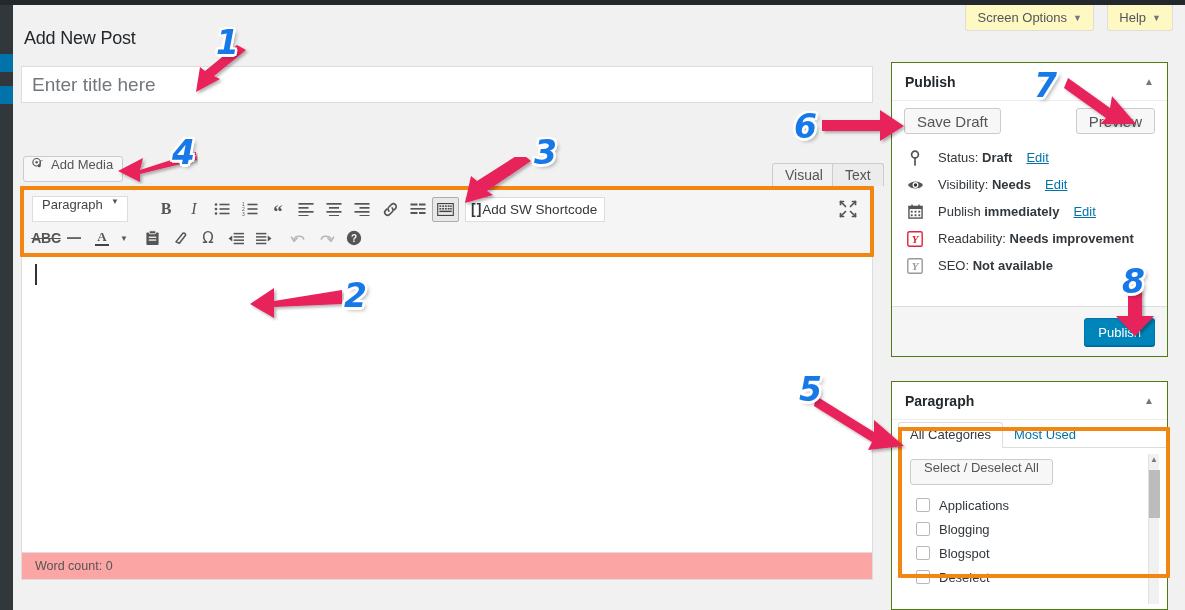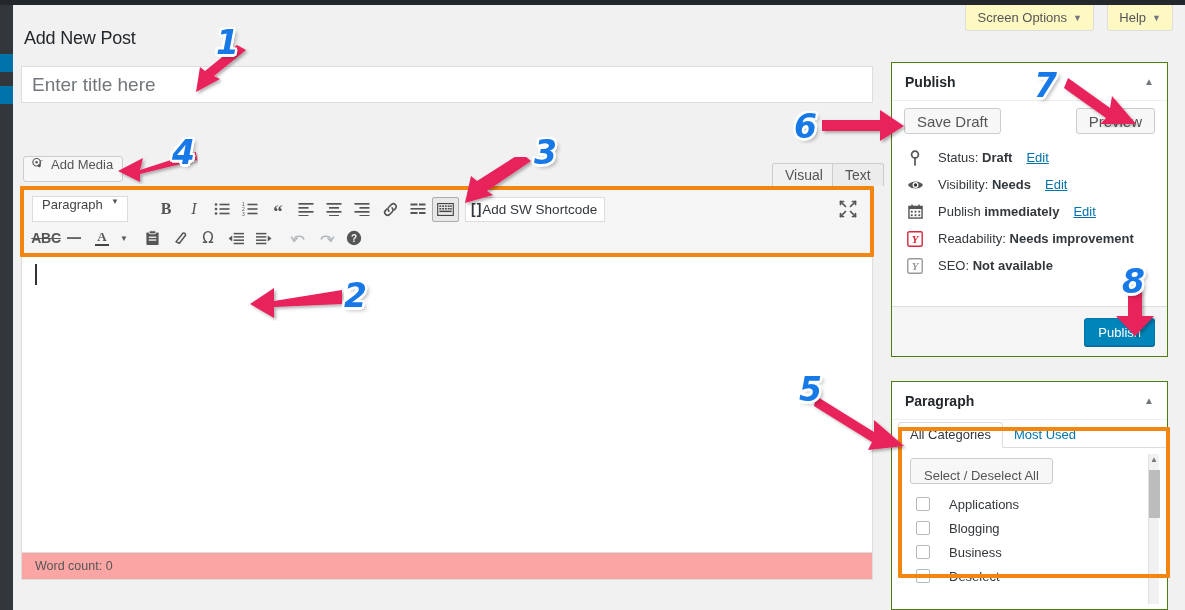--- a/index.html
+++ b/index.html
@@ -206,24 +206,24 @@
     font-size: 13px; padding: 4px 11px 5px 11px; cursor: pointer;
     color: #0073aa;
   }
   .cat-tab.active {
     background: #fff; border: 1px solid #ddd; border-bottom: 1px solid #fff;
     color: #32373c; margin-bottom: -1px; border-radius: 3px 3px 0 0;
   }
   .cat-body { position: relative; padding: 10px 0 0 18px; height: 160px; }
   .select-all {
     height: 26px; background: #f7f7f7; border: 1px solid #ccc; border-radius: 3px;
-    font-size: 13px; color: #555; display: inline-flex; align-items: flex-end;
+    font-size: 13px; color: #555; display: inline-flex; align-items: flex-start;
     padding: 0 13px; cursor: pointer; margin-bottom: 8px;
   }
-  .cat-item { display: flex; align-items: center; gap: 19px; height: 24px; padding-left: 6px; }
+  .cat-item { display: flex; align-items: center; gap: 9px; height: 24px; padding-left: 6px; }
   .cat-box {
     width: 14px; height: 14px; background: #fff; border: 1px solid #b4b9be;
     border-radius: 2px; flex: none; cursor: pointer;
   }
   .cat-label { font-size: 13px; color: #32373c; }
   .cat-scroll {
     position: absolute; right: 8px; top: 6px; width: 11px; height: 150px;
     background: #f1f1f1; border-left: 1px solid #e1e1e1;
   }
   .cat-thumb { position: absolute; left: 0; top: 16px; width: 11px; height: 48px; background: #bcbcbc; }
@@ -596,21 +596,21 @@
       <div class="cat-item">
         <span class="cat-box"></span>
         <span class="cat-label">Applications</span>
       </div>
       <div class="cat-item">
         <span class="cat-box"></span>
         <span class="cat-label">Blogging</span>
       </div>
       <div class="cat-item">
         <span class="cat-box"></span>
-        <span class="cat-label">Business</span>
+        <span class="cat-label">Blogspot</span>
       </div>
       <div class="cat-item">
         <span class="cat-box"></span>
         <span class="cat-label">Deselect</span>
       </div>
 
       <div class="cat-scroll">
         <span class="cat-uparrow">▲</span>
         <span class="cat-thumb"></span>
       </div>

